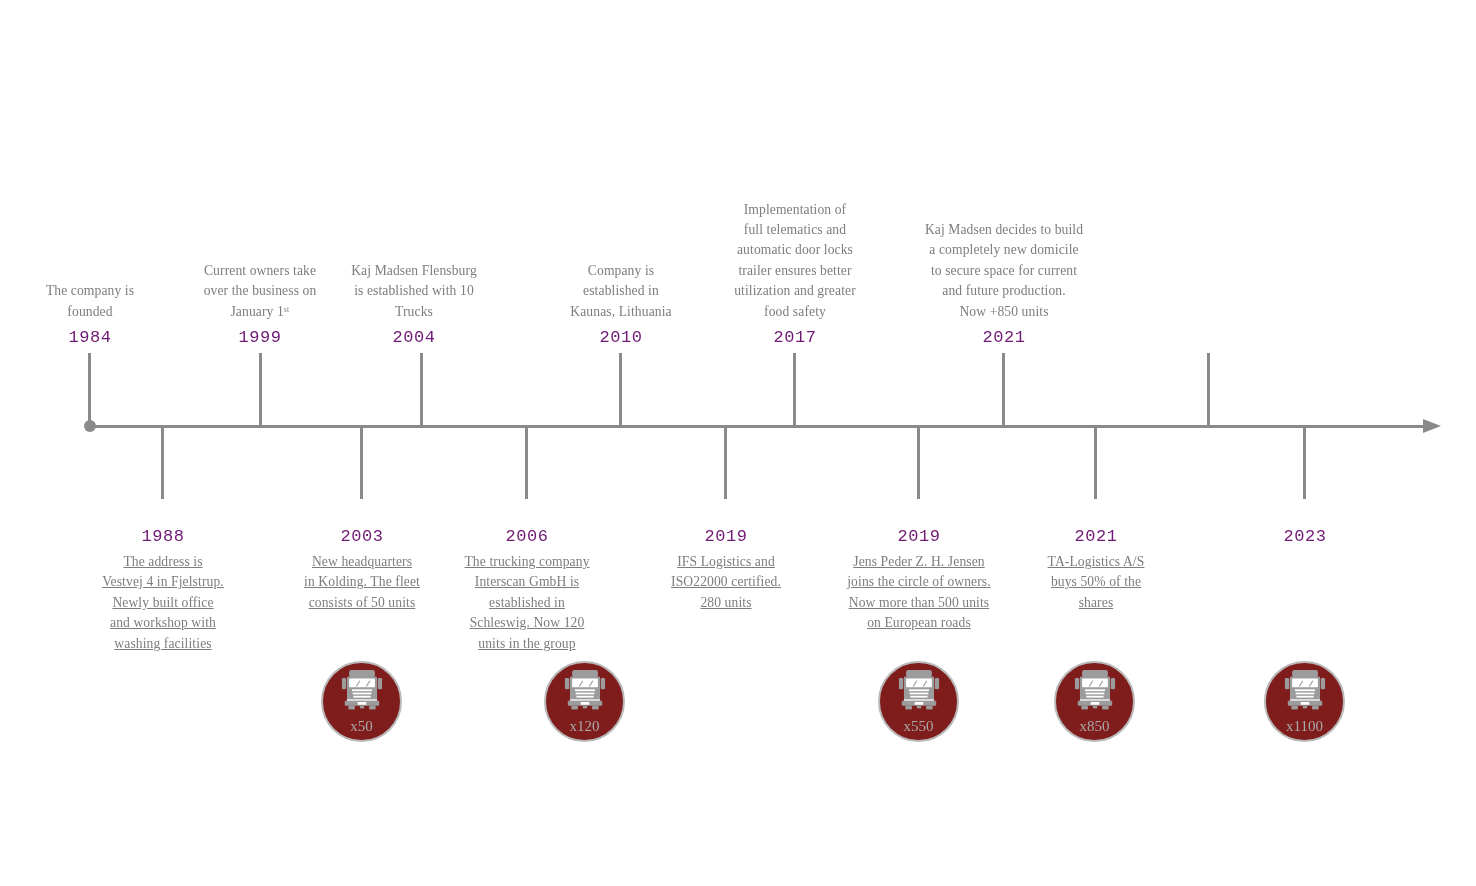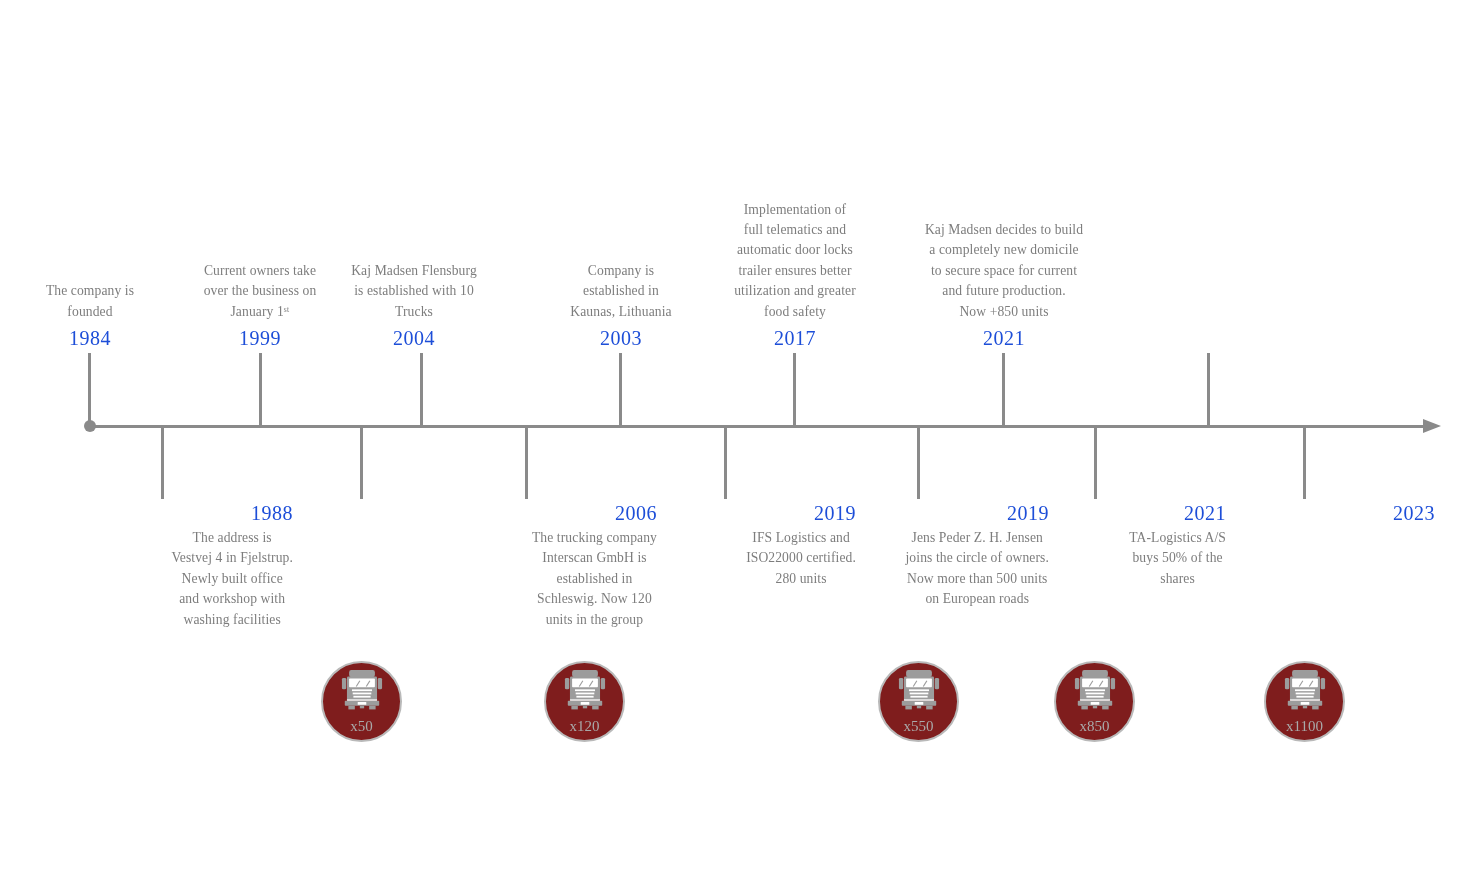--- a/index.html
+++ b/index.html
@@ -14,25 +14,25 @@
   .arrowhead { position:absolute; left:1423px; top:419px; width:0; height:0;
     border-left:18px solid #8a8a8a; border-top:7px solid transparent; border-bottom:7px solid transparent; }
   .tick { position:absolute; width:3px; background:#8a8a8a; }
   .tick.up   { top:353px; height:73px; }
   .tick.down { top:428px; height:71px; }
 
   
   .event { position:absolute; width:260px; display:flex; flex-direction:column;
     align-items:center; text-align:center; }
   .event.top { bottom:535px; }
-  .event.bottom { top:500px;align-items:flex-end; }
+  .event.bottom { top:524px; }
   .desc { font-size:13.6px; line-height:20.4px; white-space:pre-line; color:#7d7d7d; letter-spacing:0.1px; }
-  .year { font-size:20px; line-height:26px; color:#1d4ed8; letter-spacing:0.5px; }
+  .year { font-size:17px; line-height:26px; color:#701a75; letter-spacing:0.5px;font-family:Liberation Mono, monospace; }
   .event.top .year { margin-top:3px; }
-  .event.bottom .desc { margin-top:2px; }
+  .event.bottom .desc { margin-top:2px;text-decoration:underline; }
 
   
   .badge { position:absolute; top:661px; width:77px; height:77px; border:2.5px solid #b9b9b9;
     border-radius:50%; background:#7f1d1d; }
   .badge svg.truck { position:absolute; left:50%; transform:translateX(-50%); top:7px; }
   .badge .count { position:absolute; bottom:6px; left:0; width:100%; text-align:center;
     color:#a9a9a9; font-size:15px; line-height:16px; }
   .sym-defs { position:absolute; width:0; height:0; overflow:hidden; }
 </style>
 </head>
@@ -101,21 +101,21 @@
   <div class="event top" style="left:284px">
     <div class="desc">Kaj Madsen Flensburg
 is established with 10
 Trucks</div>
     <div class="year">2004</div>
   </div>
   <div class="event top" style="left:491px">
     <div class="desc">Company is
 established in
 Kaunas, Lithuania</div>
-    <div class="year">2003</div>
+    <div class="year">2010</div>
   </div>
   <div class="event top" style="left:665px">
     <div class="desc">Implementation of
 full telematics and
 automatic door locks
 trailer ensures better
 utilization and greater
 food safety</div>
     <div class="year">2017</div>
   </div>
@@ -129,20 +129,26 @@
   </div>
 
   <div class="event bottom" style="left:33px">
     <div class="year">1988</div>
     <div class="desc">The address is
 Vestvej 4 in Fjelstrup.
 Newly built office
 and workshop with
 washing facilities</div>
   </div>
+  <div class="event bottom" style="left:232px">
+    <div class="year">2003</div>
+    <div class="desc">New headquarters
+in Kolding. The fleet
+consists of 50 units</div>
+  </div>
   <div class="event bottom" style="left:397px">
     <div class="year">2006</div>
     <div class="desc">The trucking company
 Interscan GmbH is
 established in
 Schleswig. Now 120
 units in the group</div>
   </div>
   <div class="event bottom" style="left:596px">
     <div class="year">2019</div>

